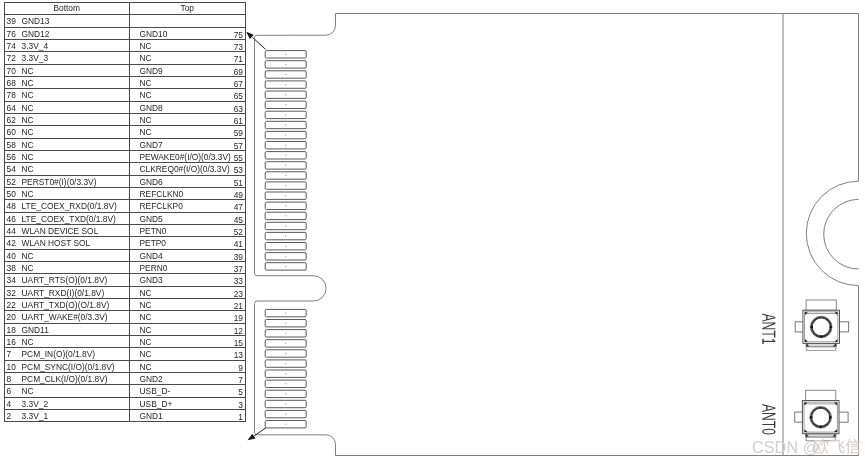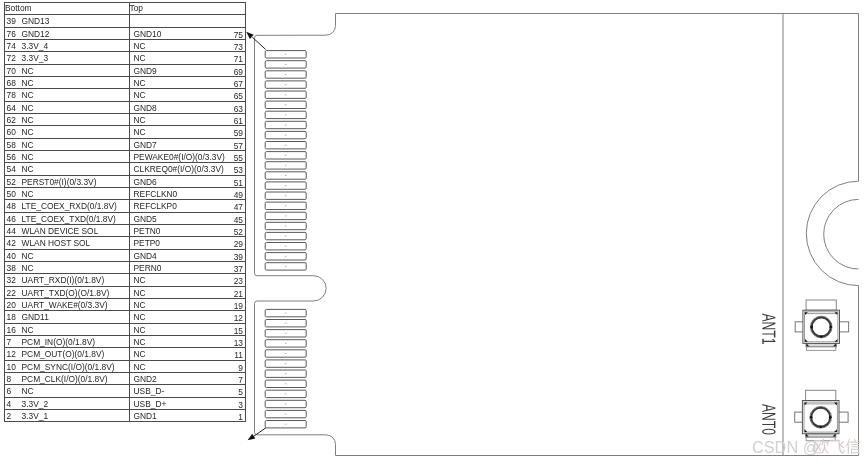--- a/index.html
+++ b/index.html
@@ -1,21 +1,21 @@
 <!DOCTYPE html>
 <html><head>
 <meta charset="utf-8">
 <style>
 html,body {margin:0;padding:0;background:#fff;width:865px;height:462px;overflow:hidden}
 body {font-family:"Liberation Sans",sans-serif;position:relative}
 #tbl {position:absolute;left:4px;top:2px;border-collapse:collapse;table-layout:fixed;width:241px}
 #tbl td {border:1px solid #4a4a4a;height:11.33px;padding:0;line-height:11.33px;font-size:8.4px;color:#262626;white-space:nowrap;overflow:hidden}
-#tbl tr.h td {text-align:left}
+#tbl tr.h td {text-align:center}
 #tbl td.b {width:129.5px}
-#tbl td.t {width:111.5px;position:relative;padding-left:4px}
+#tbl td.t {width:111.5px;position:relative;padding-left:10px}
 #tbl .n {display:inline-block;width:15px;padding-left:1.5px}
 #tbl .n,#tbl .sig {position:relative;top:1.1px}
 #tbl .r {position:absolute;right:2px;top:3px;line-height:8px}
 svg {position:absolute;left:0;top:0}
 </style>
 </head>
 <body>
 
 <table id="tbl">
     <colgroup>
@@ -114,34 +114,38 @@
         <td class="t"><span class="sig">GND5</span><span class="r">45</span></td>
       </tr>
 
 <tr>
         <td class="b"><span class="n">44</span><span class="sig">WLAN DEVICE SOL</span></td>
         <td class="t"><span class="sig">PETN0</span><span class="r">52</span></td>
       </tr>
 
 <tr>
         <td class="b"><span class="n">42</span><span class="sig">WLAN HOST SOL</span></td>
-        <td class="t"><span class="sig">PETP0</span><span class="r">29</span></td>
+        <td class="t"><span class="sig">PETP0</span><span class="r">41</span></td>
       </tr>
 
 <tr>
         <td class="b"><span class="n">40</span><span class="sig">NC</span></td>
         <td class="t"><span class="sig">GND4</span><span class="r">39</span></td>
       </tr>
 
 <tr>
         <td class="b"><span class="n">38</span><span class="sig">NC</span></td>
         <td class="t"><span class="sig">PERN0</span><span class="r">37</span></td>
       </tr>
 
 
+<tr>
+        <td class="b"><span class="n">34</span><span class="sig">UART_RTS(O)(0/1.8V)</span></td>
+        <td class="t"><span class="sig">GND3</span><span class="r">33</span></td>
+      </tr>
 
 <tr>
         <td class="b"><span class="n">32</span><span class="sig">UART_RXD(I)(0/1.8V)</span></td>
         <td class="t"><span class="sig">NC</span><span class="r">23</span></td>
       </tr>
 
 <tr>
         <td class="b"><span class="n">22</span><span class="sig">UART_TXD(O)(O/1.8V)</span></td>
         <td class="t"><span class="sig">NC</span><span class="r">21</span></td>
       </tr>
@@ -159,24 +163,20 @@
 <tr>
         <td class="b"><span class="n">16</span><span class="sig">NC</span></td>
         <td class="t"><span class="sig">NC</span><span class="r">15</span></td>
       </tr>
 
 <tr>
         <td class="b"><span class="n">7</span><span class="sig">PCM_IN(O)(0/1.8V)</span></td>
         <td class="t"><span class="sig">NC</span><span class="r">13</span></td>
       </tr>
 
-<tr>
-        <td class="b"><span class="n">12</span><span class="sig">PCM_OUT(O)(0/1.8V)</span></td>
-        <td class="t"><span class="sig">NC</span><span class="r">11</span></td>
-      </tr>
 
 <tr>
         <td class="b"><span class="n">10</span><span class="sig">PCM_SYNC(I/O)(0/1.8V)</span></td>
         <td class="t"><span class="sig">NC</span><span class="r">9</span></td>
       </tr>
 
 <tr>
         <td class="b"><span class="n">8</span><span class="sig">PCM_CLK(I/O)(0/1.8V)</span></td>
         <td class="t"><span class="sig">GND2</span><span class="r">7</span></td>
       </tr>

